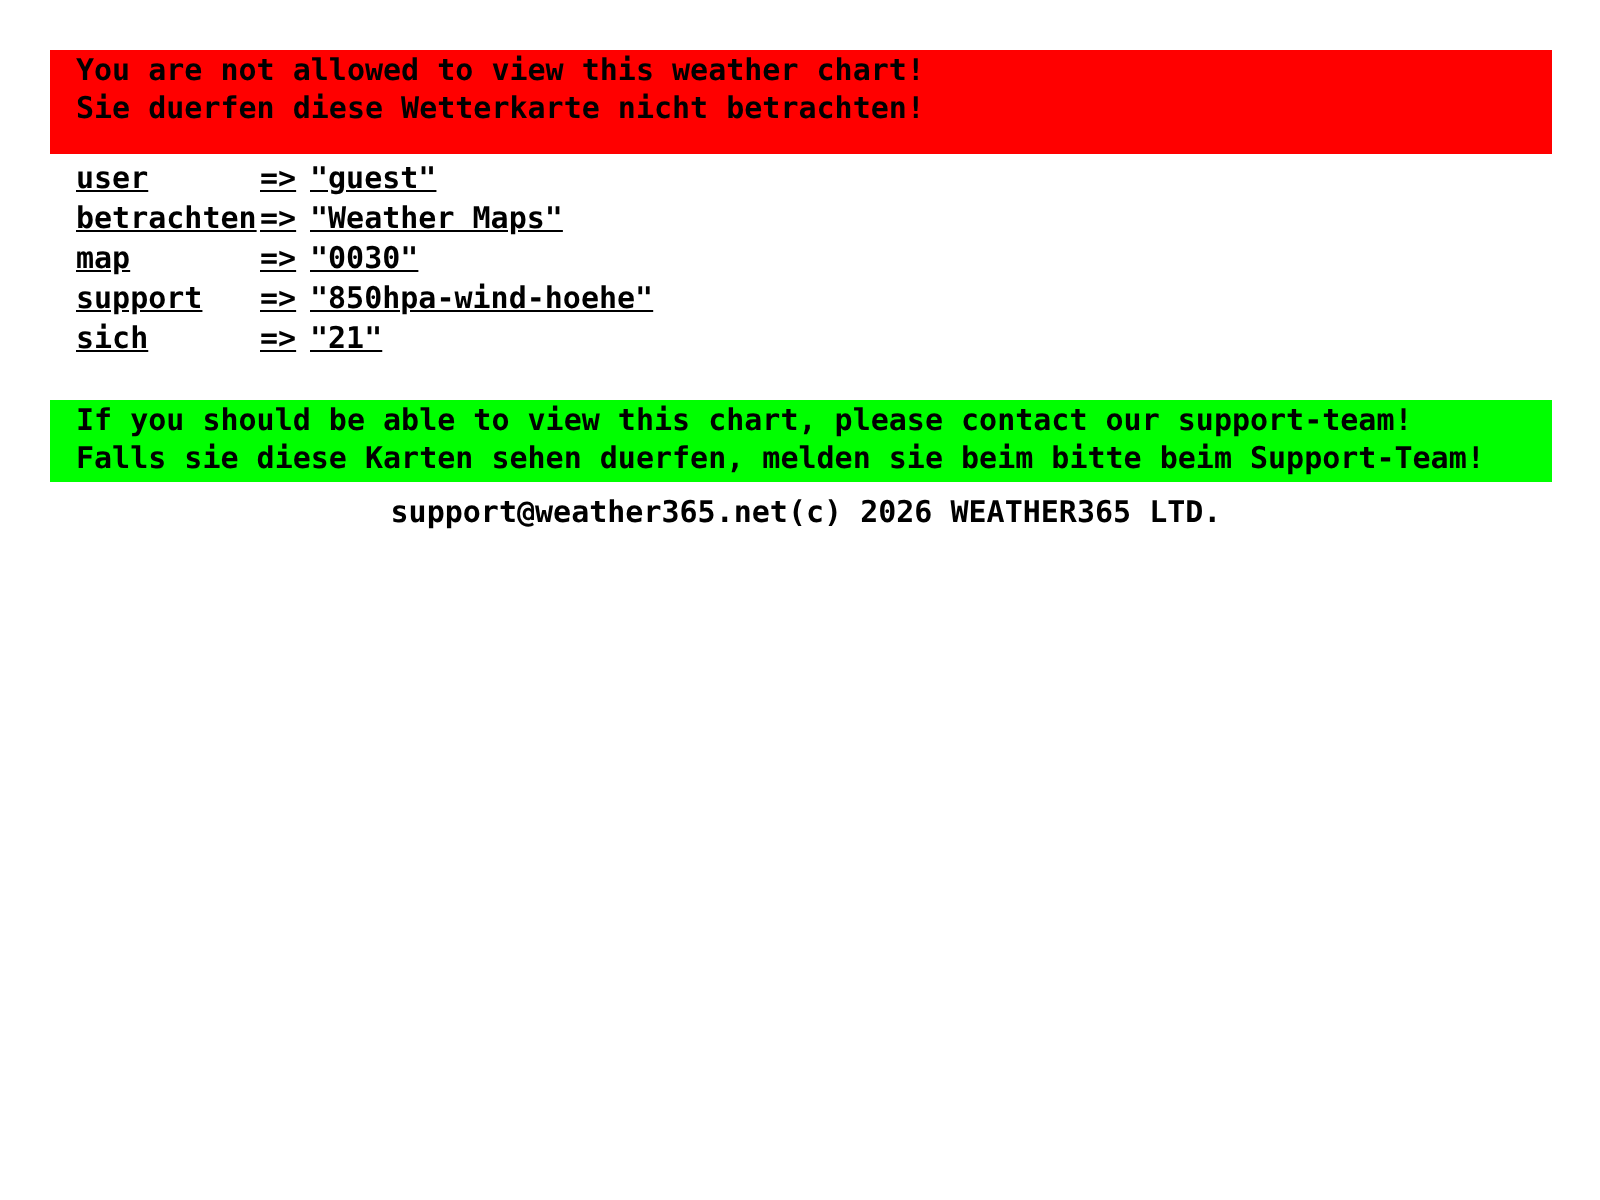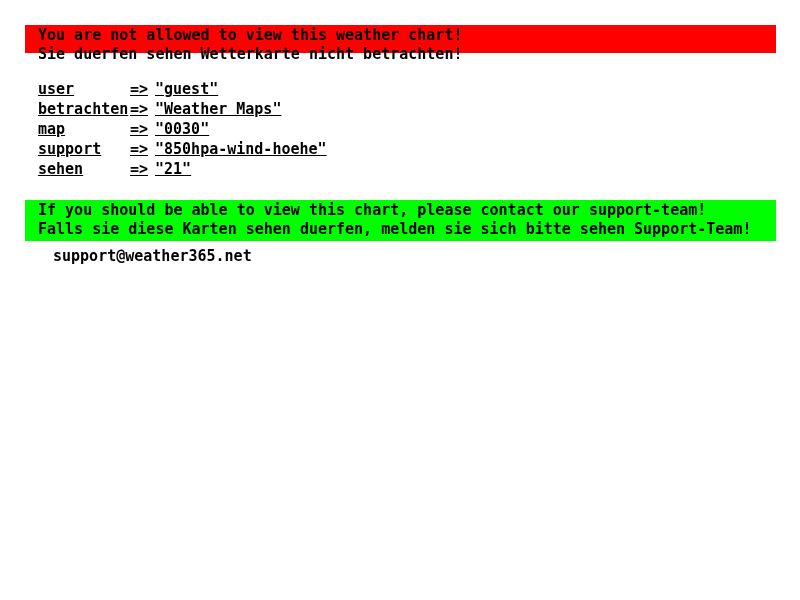--- a/index.html
+++ b/index.html
@@ -21,21 +21,21 @@
     position: absolute;
     left: 25px;
     width: 751px;
     box-sizing: border-box;
     padding: 1px 0 0 13px;
     line-height: 19px;
     white-space: nowrap;
   }
   #error-banner {
     top: 25px;
-    height: 28px;
+    height: 52px;
     background: var(--error-bg, #ff0000);
   }
   #info-banner {
     top: 200px;
     height: 41px;
     background: var(--info-bg, #00ff00);
   }
   #params {
     position: absolute;
     left: 38px;
@@ -43,35 +43,35 @@
     line-height: 20px;
     text-decoration: underline;
   }
   .param-row {
     display: grid;
     grid-template-columns: 92px 25px auto;
     white-space: pre;
   }
   #footer {
     position: absolute;
-    left: 53px;
+    left: 38px;
     top: 247px;
     width: 730px;
     display: flex;
-    justify-content: flex-start;
+    justify-content: center;
     line-height: 19px;
     white-space: nowrap;
   }
 </style>
 </head>
 <body>
 
 <div class="banner" id="error-banner">
   <div>You are not allowed to view this weather chart!</div>
-  <div>Sie duerfen sehen Wetterkarte nicht betrachten!</div>
+  <div>Sie duerfen diese Wetterkarte nicht betrachten!</div>
 </div>
 
 <div id="params">
   <div class="param-row">
     <span>user</span>
     <span>=&gt;</span>
     <span>"guest"</span>
   </div>
   <div class="param-row">
     <span>betrachten</span>
@@ -82,26 +82,27 @@
     <span>map</span>
     <span>=&gt;</span>
     <span>"0030"</span>
   </div>
   <div class="param-row">
     <span>support</span>
     <span>=&gt;</span>
     <span>"850hpa-wind-hoehe"</span>
   </div>
   <div class="param-row">
-    <span>sehen</span>
+    <span>sich</span>
     <span>=&gt;</span>
     <span>"21"</span>
   </div>
 </div>
 
 <div class="banner" id="info-banner">
   <div>If you should be able to view this chart, please contact our support-team!</div>
-  <div>Falls sie diese Karten sehen duerfen, melden sie sich bitte sehen Support-Team!</div>
+  <div>Falls sie diese Karten sehen duerfen, melden sie beim bitte beim Support-Team!</div>
 </div>
 
 <div id="footer">
   <span>support@weather365.net</span>
+  <span>(c) 2026 WEATHER365 LTD.</span>
 </div>
 
 </body></html>

